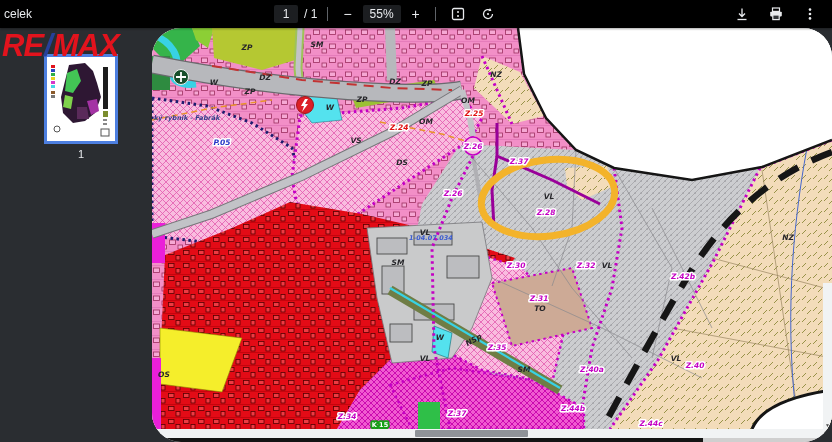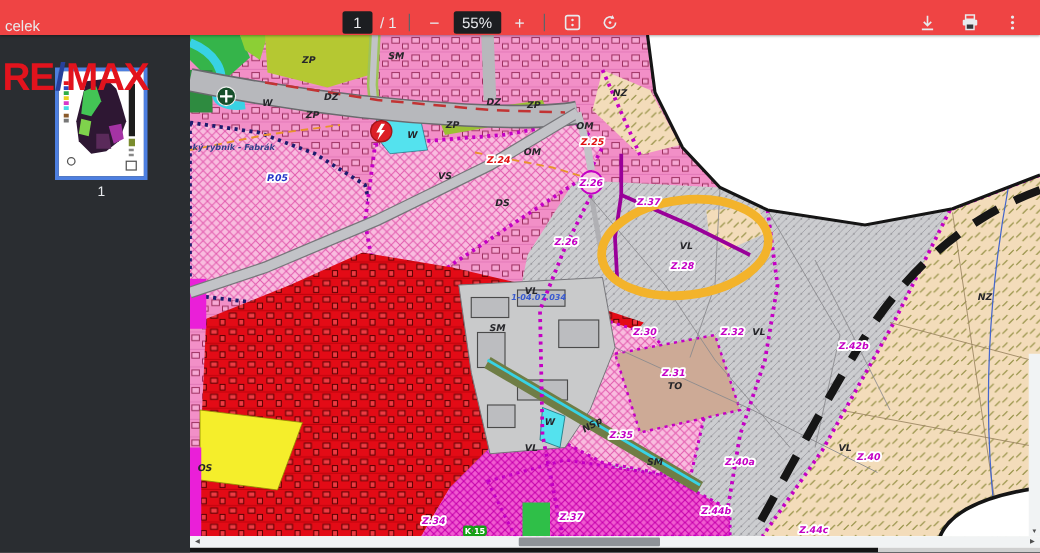--- a/index.html
+++ b/index.html
@@ -1,50 +1,50 @@
 <!DOCTYPE html>
 <html><head>
 <meta charset="utf-8">
 <style>
   html,body{margin:0;padding:0;background:#202124;}
   .app{position:relative;width:832px;height:442px;overflow:hidden;
        font-family:"Liberation Sans",sans-serif;background:#2a2d31;}
 
   
-  .toolbar{position:absolute;top:0;left:0;width:832px;height:28px;background:#ef4444;
-           display:flex;align-items:flex-end;color:#e8eaed;font-size:12px;z-index:30;
+  .toolbar{position:absolute;top:0;left:0;width:832px;height:28px;background:#000000;
+           display:flex;align-items:center;color:#e8eaed;font-size:12px;z-index:30;
            box-shadow:0 1px 2px rgba(0,0,0,.35);}
   .tb-left{width:270px;padding-left:4px;white-space:nowrap;overflow:hidden;}
   .tb-center{display:flex;align-items:center;gap:6px;}
   .tb-right{margin-left:auto;display:flex;align-items:center;gap:10px;padding-right:10px;}
   .page-box,.zoom-box{background:#1c1e21;border-radius:2px;padding:2px 7px;min-width:10px;
            text-align:center;color:#e8eaed;}
   .tb-sep{width:1px;height:14px;background:#5f6368;margin:0 4px;}
   .tb-btn{background:none;border:none;color:#e8eaed;font-size:14px;line-height:1;
           padding:3px 5px;cursor:pointer;display:flex;align-items:center;}
   .tb-btn svg{display:block;}
 
   
   .sidebar{position:absolute;top:28px;left:0;width:152px;height:414px;background:#2a2d31;z-index:10;}
   .thumb-wrap{position:absolute;left:47px;top:29px;width:68px;height:84px;background:#fff;
               outline:3px solid #4d7fe0;cursor:pointer;}
   .thumb-wrap svg{display:block;}
   .thumb-num{position:absolute;top:120px;left:0;width:162px;text-align:center;
              color:#e8eaed;font-size:11px;}
 
   
-  .watermark{position:absolute;left:2px;top:46px;z-index:40;font-weight:800;
+  .watermark{position:absolute;left:2px;top:30px;z-index:40;font-weight:800;font-style:italic;
              font-size:31px;letter-spacing:-1px;line-height:1;white-space:nowrap;
              font-family:"Liberation Sans",sans-serif;}
   .wm-red{color:#e2131d;}
   .wm-blue{color:#27409a;padding:0 1px;}
 
   
   .viewer{position:absolute;left:152px;top:28px;width:680px;height:414px;background:#ffffff;
-          overflow:hidden;cursor:default;}
+          overflow:hidden;cursor:default;border-radius:29px;}
   .map{position:absolute;left:0;top:0;}
 
   
   .lbl{font:italic 700 7.5px "DejaVu Sans",sans-serif;fill:#26262a;text-anchor:middle;}
   .lbl-sm{font:italic 700 6.5px "DejaVu Sans",sans-serif;fill:#33408a;text-anchor:start;}
   .lbl-parcel{font:italic 700 6.5px "DejaVu Sans",sans-serif;fill:#3a5bd0;text-anchor:middle;}
   .chip{font:italic 700 7.5px "DejaVu Sans",sans-serif;text-anchor:middle;
         paint-order:stroke;stroke:#ffffff;stroke-width:3px;stroke-linejoin:round;}
   .c-mag{fill:#c400c4;} .c-red{fill:#e01010;} .c-blue{fill:#2436c8;}
   .k15-txt{font:700 6.5px "DejaVu Sans",sans-serif;fill:#fff;text-anchor:middle;

